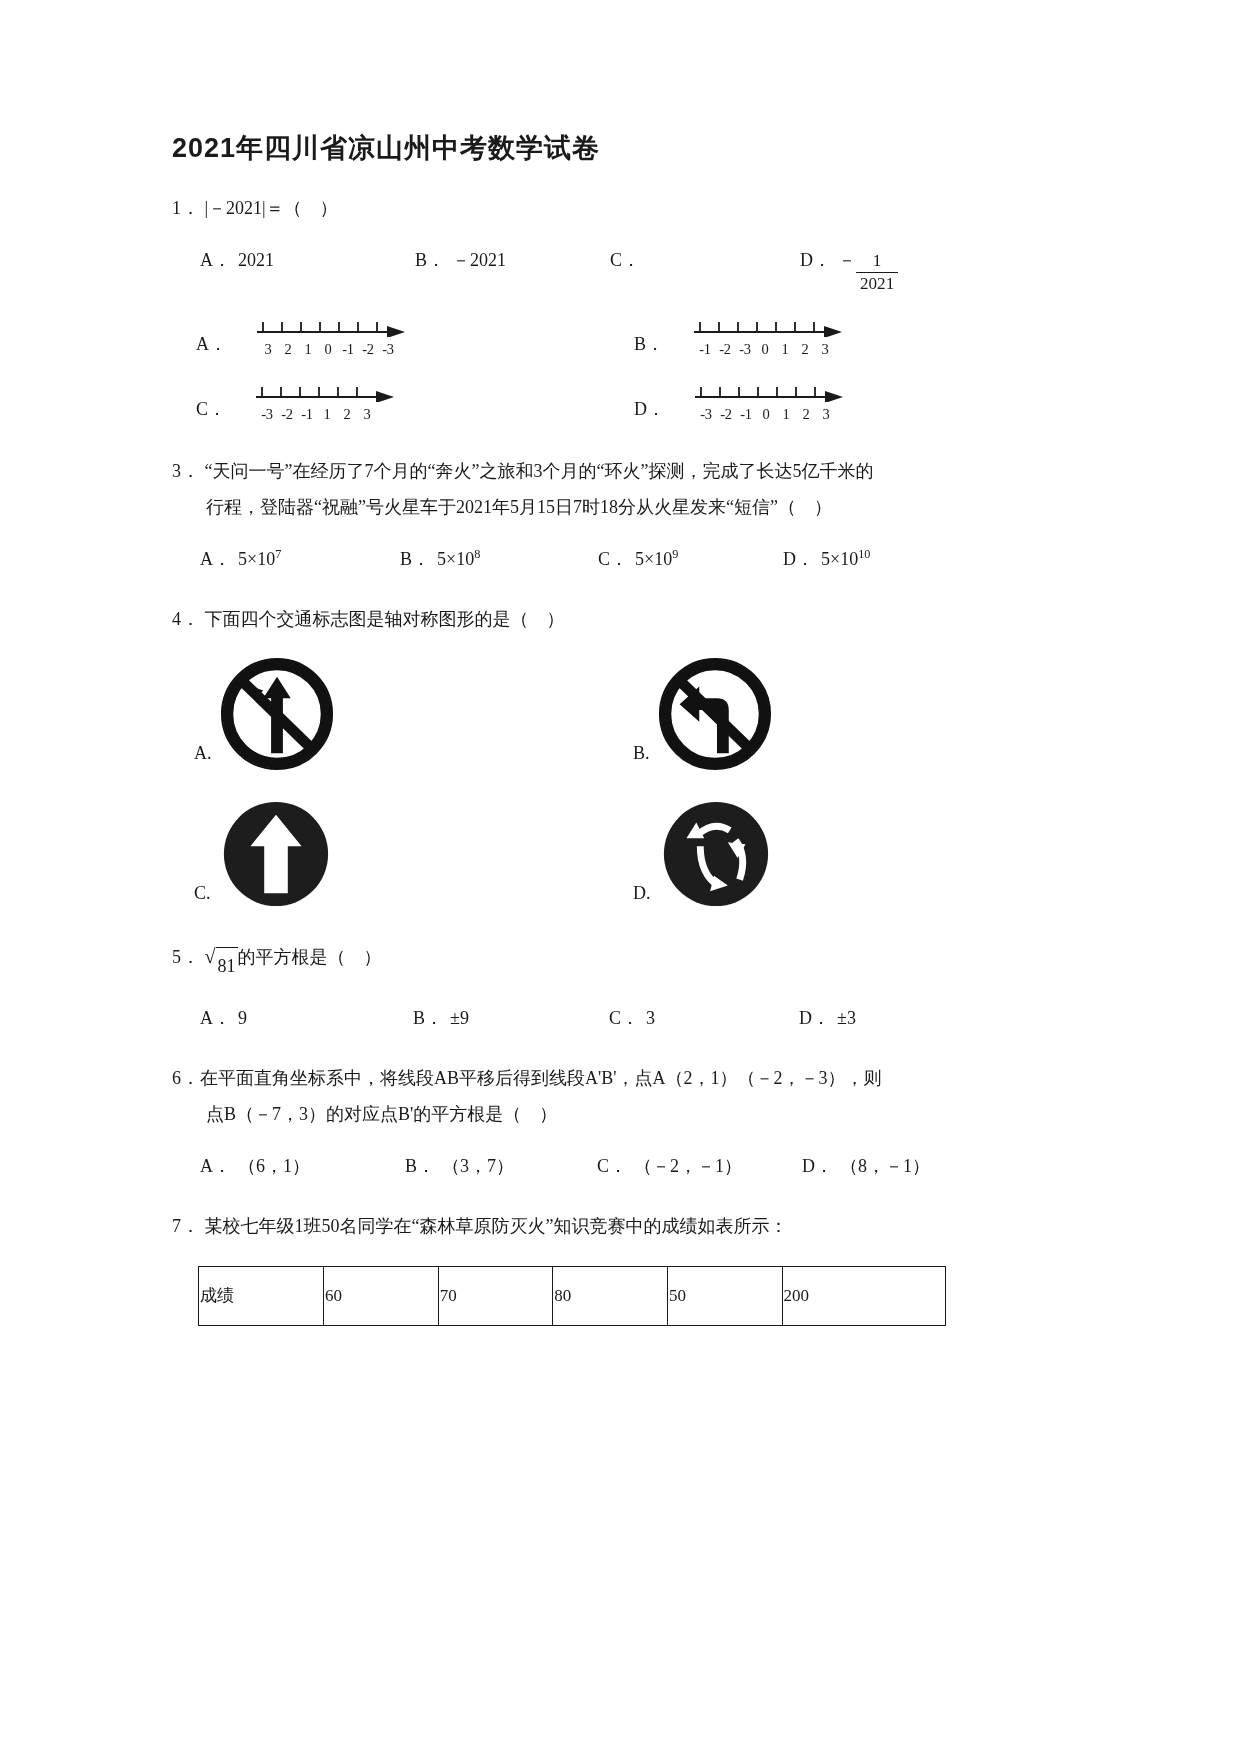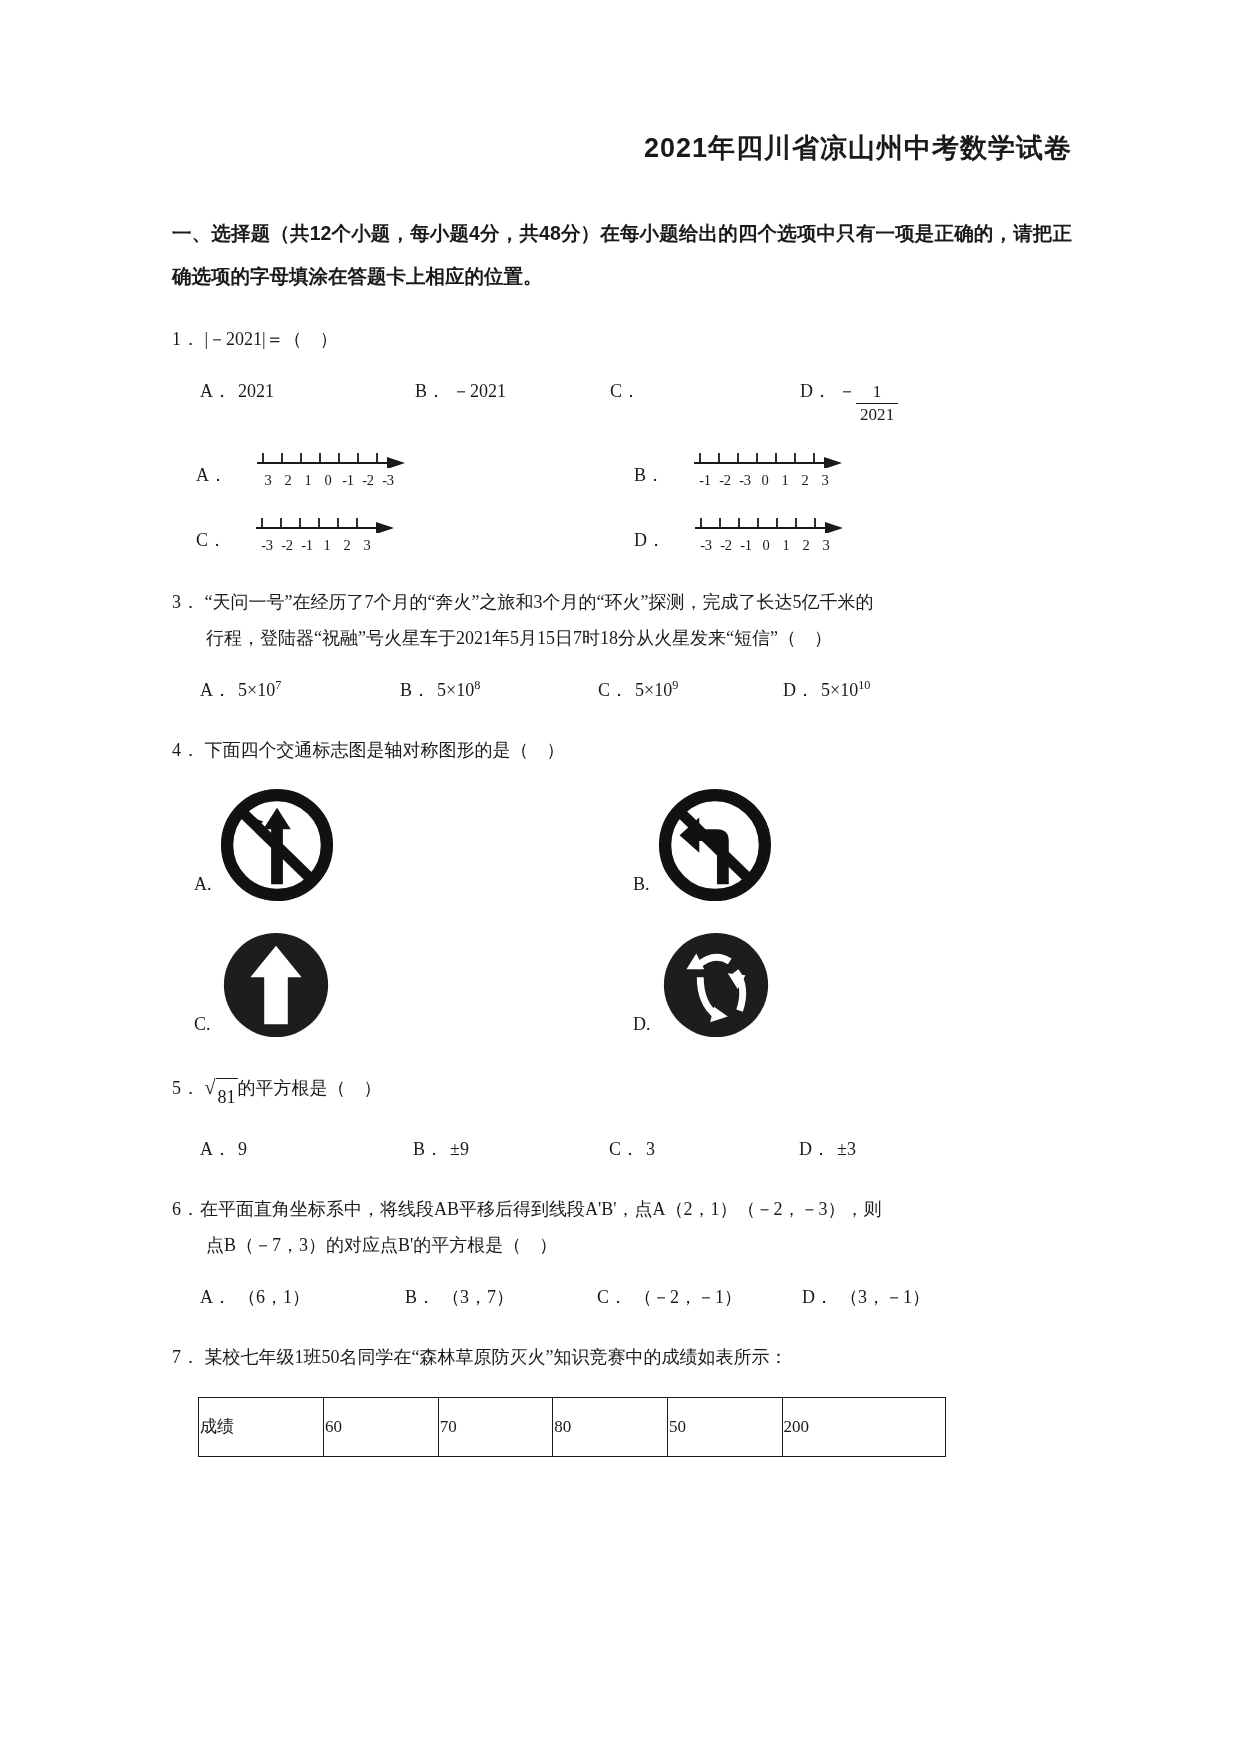--- a/index.html
+++ b/index.html
@@ -21,21 +21,21 @@
   }
   .content {
     position: absolute;
     left: 172px;
     top: 0;
     width: 900px;
   }
 
   
   .doc-title {
-    text-align: right;
+    text-align: left;
     font-size: 27px;
     font-weight: bold;
     letter-spacing: 1px;
     margin-top: 130px;
     margin-bottom: 0;
     font-family: "Liberation Sans", "DejaVu Sans", sans-serif;
   }
 
   
   .section-head {
@@ -194,21 +194,20 @@
   .score-table td.hdr { width: 122px; }
 </style>
 </head>
 <body>
 
 <div class="page">
   <div class="content">
 
     <h1 class="doc-title">2021年四川省凉山州中考数学试卷</h1>
 
-    <div class="section-head">一、选择题（共12个小题，每小题4分，共48分）在每小题给出的四个选项中只有一项是正确的，请把正确选项的字母填涂在答题卡上相应的位置。</div>
 
     <div class="q">
       <div class="q-stem">
         <span class="qnum">1．</span>
         <span>|</span><span>－2021</span><span>|＝（　）</span>
       </div>
       <div class="opts opts-q1">
         <div class="opt">
           <span class="opt-lbl">A．</span>
           <span>2021</span>
@@ -481,21 +480,21 @@
         <div class="opt">
           <span class="opt-lbl">B．</span>
           <span>（3，7）</span>
         </div>
         <div class="opt">
           <span class="opt-lbl">C．</span>
           <span>（－2，－1）</span>
         </div>
         <div class="opt">
           <span class="opt-lbl">D．</span>
-          <span>（3，－1）</span>
+          <span>（8，－1）</span>
         </div>
       </div>
     </div>
 
     <div class="q">
       <div class="q-stem">
         <span class="qnum">7．</span>
         <span>某校七年级1班50名同学在“森林草原防灭火”知识竞赛中的成绩如表所示：</span>
       </div>
       <table class="score-table">

